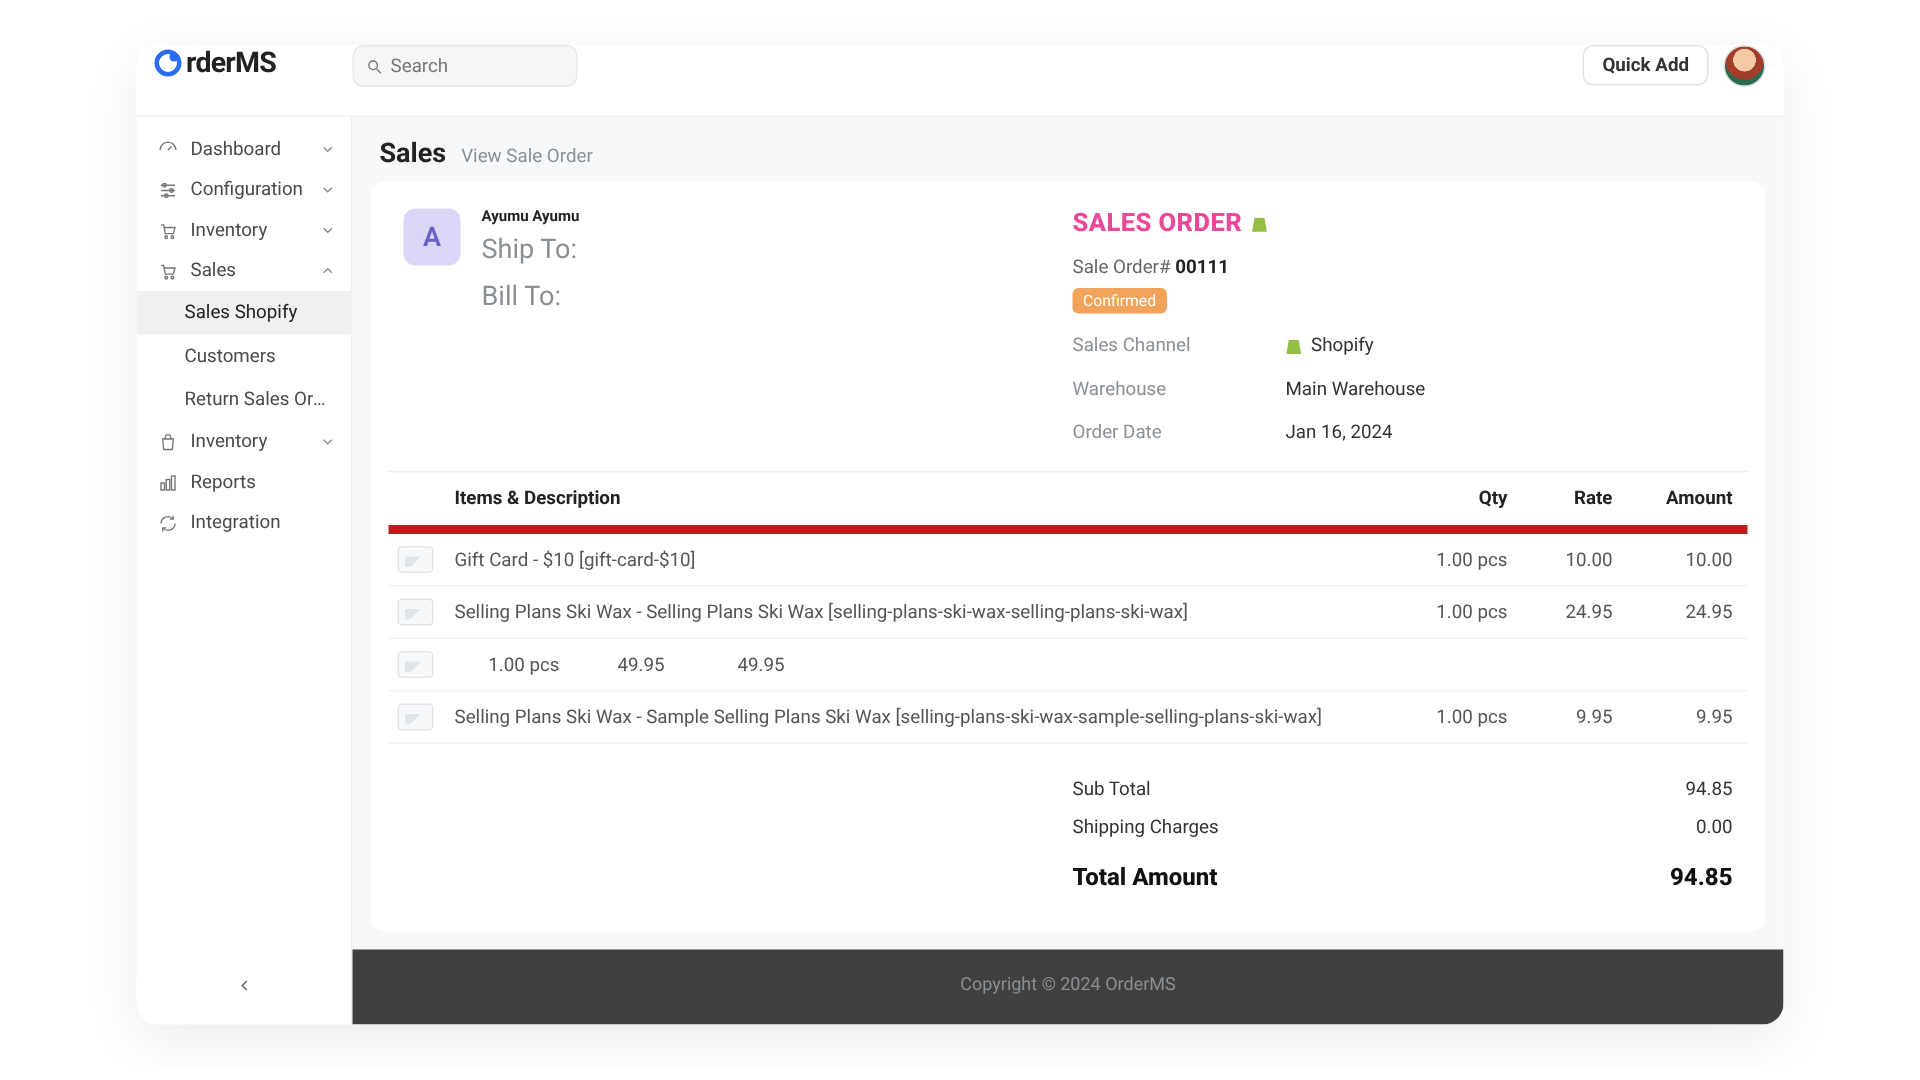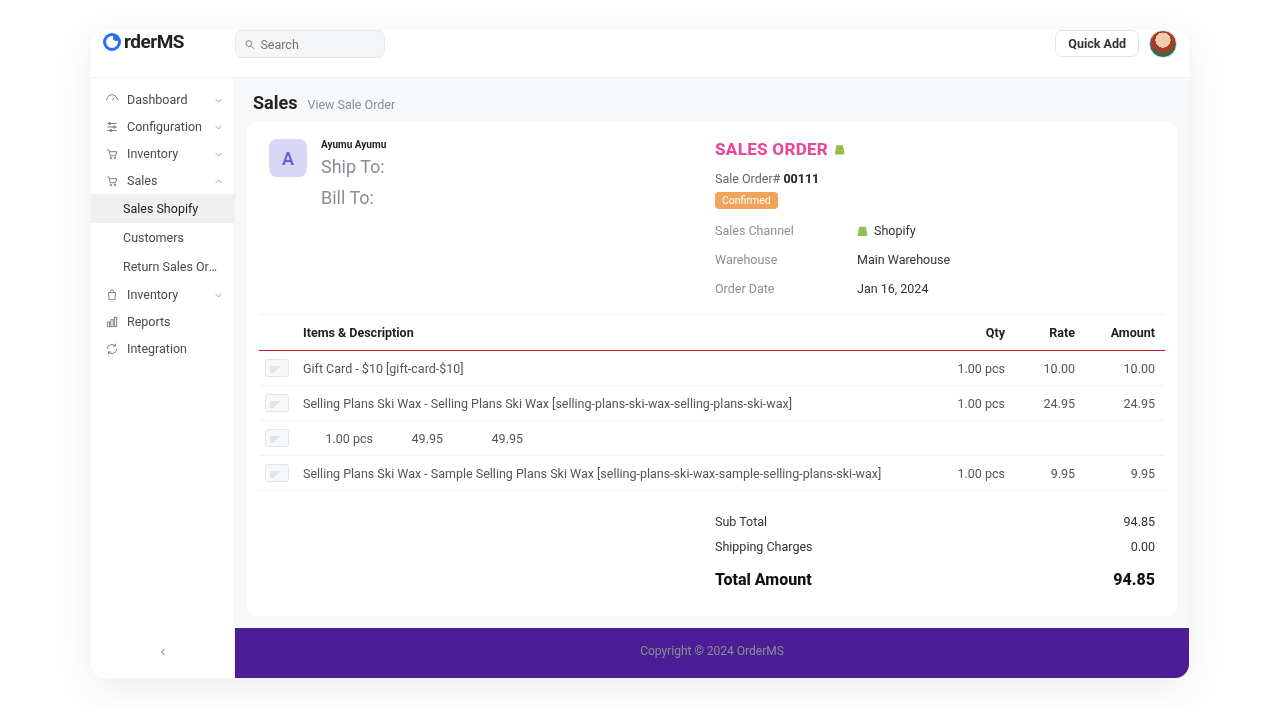--- a/index.html
+++ b/index.html
@@ -39,36 +39,36 @@
 .order-col { width:440px; }
 .order-col h2 { font-size:17px; font-weight:800; color:#ec4899; letter-spacing:0.3px; display:flex; align-items:center; gap:6px; }
 .shop-ic { width:11px; height:11px; display:inline-block; background:#95bf47; clip-path: polygon(20% 15%, 80% 15%, 95% 100%, 5% 100%); }
 .order-num { font-size:12.5px; color:#666; margin-top:12px; }
 .order-num b { color:#222; font-weight:700;margin-top:16px; }
 .badge { display:inline-block; background:#f2a35a; color:#fff; font-size:10.5px; padding:2px 7px; border-radius:4px; margin-top:6px; }
 .meta-row { display:flex; font-size:12.5px; margin-top:14px; }
 .meta-row .k { color:#8a8f94; width:142px; }
 .meta-row .v { color:#333; display:flex; align-items:center; gap:6px; }
 .tbl { margin:6px 12px 0; }
-.tbl-head { display:flex; font-size:12.5px; font-weight:700; color:#222; padding:10px 10px 10px 44px; border-top:1px solid #eef0f2; border-bottom:1px solid #b91c1c; background:#fff; }
+.tbl-head { display:flex; font-size:12.5px; font-weight:700; color:#222; padding:10px 10px 10px 44px; border-top:1px solid #eef0f2; border-bottom:6px solid #b91c1c; background:#fff; }
 .tbl-head .c1 { flex:1; }
 .tbl-head .c2 { width:70px; text-align:right; }
 .tbl-head .c3 { width:70px; text-align:right; }
 .tbl-head .c4 { width:80px; text-align:right; }
 .tbl-row { display:flex; align-items:center; font-size:12.5px; color:#555; padding:8px 10px 8px 6px; border-bottom:1px solid #f2f3f4; }
 .tbl-row .thumb { width:24px; height:18px; border:1px solid #e3e5e8; border-radius:3px; background:#f7f8f9; margin-right:14px; position:relative; }
 .tbl-row .thumb::after { content:""; position:absolute; left:4px; right:4px; bottom:3px; height:7px; background:linear-gradient(135deg,#d9dde1 0 50%, transparent 50%); opacity:.7; }
 .tbl-row .c1 { flex:1; }
 .tbl-row .c2 { width:70px; text-align:right; }
 .tbl-row .c3 { width:70px; text-align:right; }
 .tbl-row .c4 { width:80px; text-align:right; }
 .totals { margin:18px 22px 0 auto; width:440px; }
 .tot-row { display:flex; justify-content:space-between; font-size:12.5px; color:#333; padding:5px 0; }
 .tot-row.big { font-size:16px; font-weight:800; color:#111; margin-top:6px;gap:12px; }
-.footer { text-align:center; font-size:12px; color:#8a8f94; padding:16px 0 20px; background:#4c1d95; }
+.footer { text-align:center; font-size:12px; color:#8a8f94; padding:16px 0 20px; background:#404040; }
 </style>
 </head>
 <body>
 
 <div class="app-shell">
 
   <div class="topbar">
     <div class="logo">
       <span class="ring"></span>
       <span>rderMS</span>

